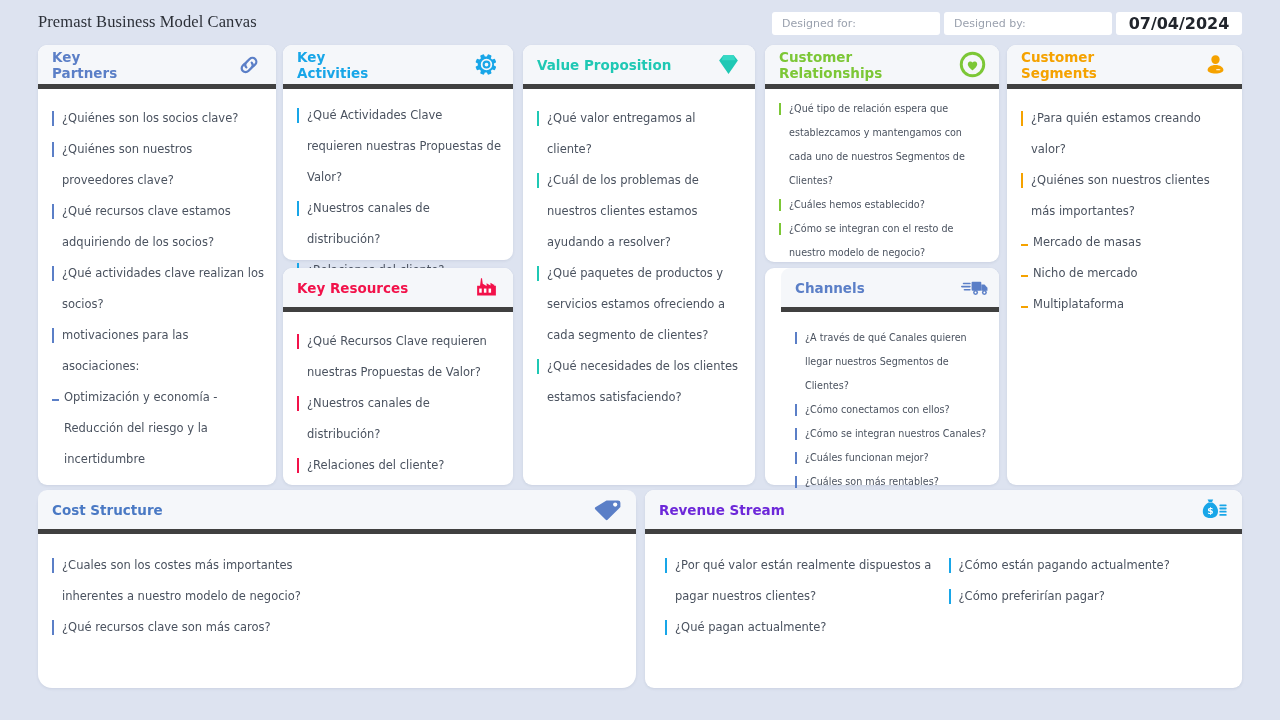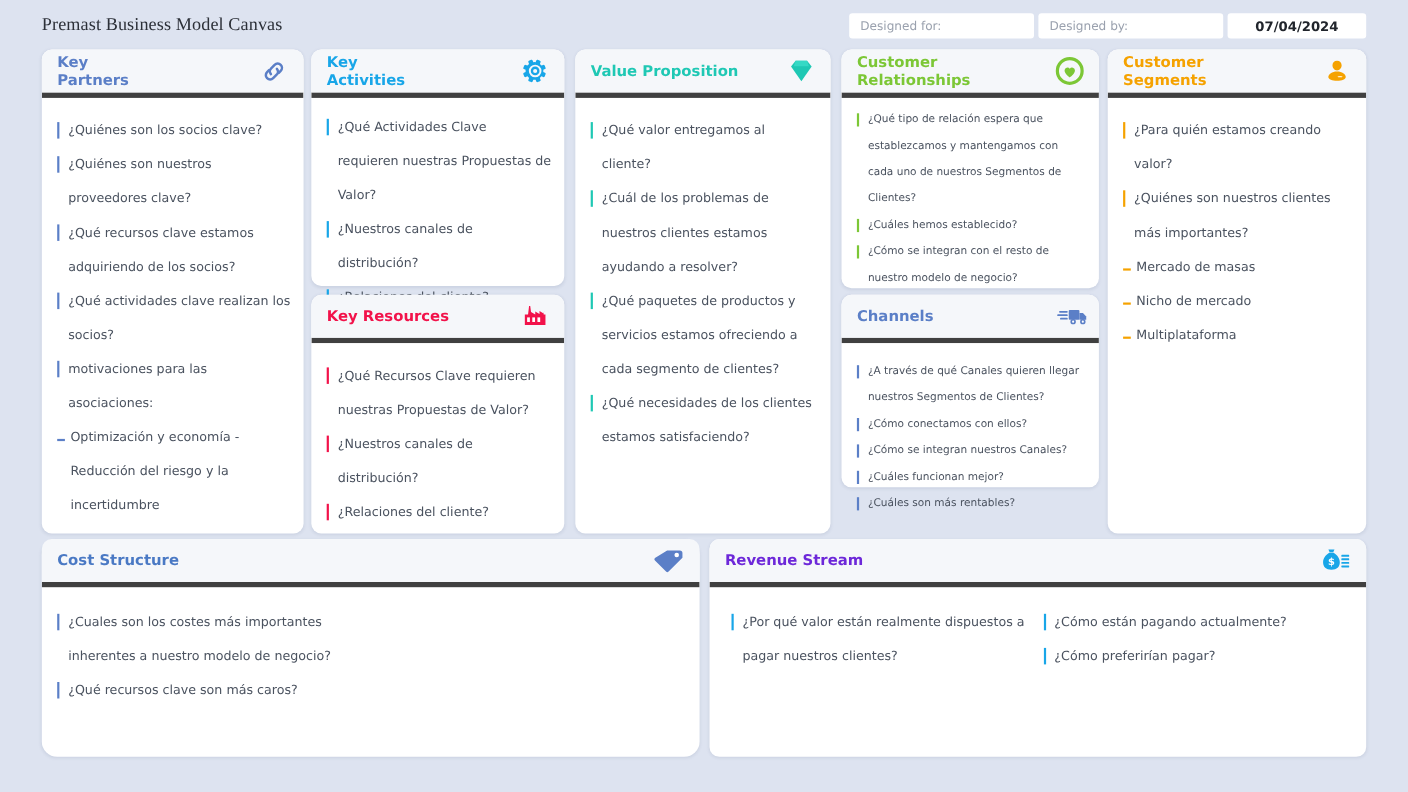--- a/index.html
+++ b/index.html
@@ -24,21 +24,21 @@
     font-size: 11px; color: #9aa1ae;
     padding-left: 10px;
     box-shadow: 0 0 0 0 rgba(0,0,0,0);
   }
   #designed-for { left: 772px; width: 168px; }
   #designed-by  { left: 944px; width: 168px; }
   #date-field {
     position: absolute; top: 12px; left: 1116px; width: 126px; height: 23px;
     background:#ffffff; border-radius:3px;
     display:flex; align-items:center; justify-content:center;
-    font-size: 12px; color: #21252c; font-weight: 600;
+    font-size: 16px; color: #21252c; font-weight: 600;
   }
 
   
   .card {
     position: absolute;
     background: #ffffff;
     border-radius: 9px;
     box-shadow: 0 1px 3px rgba(40,60,100,.10);
     overflow: visible;
   }
@@ -206,21 +206,21 @@
       </span>
     </div>
     <div class="card-body" style="--accent:#7cc736; padding-top:8px;">
       <div class="entry small">¿Qué tipo de relación espera que establezcamos y mantengamos con cada uno de nuestros Segmentos de Clientes?</div>
       <div class="entry small">¿Cuáles hemos establecido?</div>
       <div class="entry small">¿Cómo se integran con el resto de nuestro modelo de negocio?</div>
       <div class="entry small">¿Cuánto cuestan?</div>
     </div>
   </div>
 
-  <div class="card" style="left:765px; top:268px; width:234px; height:175px;">
+  <div class="card" style="left:765px; top:268px; width:234px; height:217px;padding-left:16px;">
     <div class="card-head">
       <div class="card-title" style="color:#5b7fc7;">Channels</div>
       <span class="card-icon" style="right:8px;">
         <svg width="34" height="26" viewBox="0 0 34 24" fill="#5b7fc7">
           <rect x="12" y="5" width="11" height="10" rx="1"></rect>
           <path d="M23 8h3.6l3.4 3.6V15H23z"></path>
           <circle cx="16.5" cy="17" r="2.8"></circle>
           <circle cx="26.5" cy="17" r="2.8"></circle>
           <circle cx="16.5" cy="17" r="1.1" fill="#ffffff"></circle>
           <circle cx="26.5" cy="17" r="1.1" fill="#ffffff"></circle>
@@ -289,20 +289,21 @@
           <rect x="20.4" y="6.4" width="7.2" height="1.8" rx="0.6"></rect>
           <rect x="20.4" y="9.6" width="7.2" height="1.8" rx="0.6"></rect>
           <rect x="20.4" y="12.8" width="7.2" height="1.8" rx="0.6"></rect>
           <rect x="20.4" y="16" width="7.2" height="1.8" rx="0.6"></rect>
         </svg>
       </span>
     </div>
     <div class="card-body bottom-cols" style="--accent:#18a6e8; padding:16px 12px 10px 18px;">
       <div class="bottom-col">
         <div class="entry">¿Por qué valor están realmente dispuestos a pagar nuestros clientes?</div>
+        <div class="entry">¿Qué pagan actualmente?</div>
       </div>
       <div class="bottom-col">
         <div class="entry">¿Cómo están pagando actualmente?</div>
         <div class="entry">¿Cómo preferirían pagar?</div>
       </div>
     </div>
   </div>
 
 </div>
 

